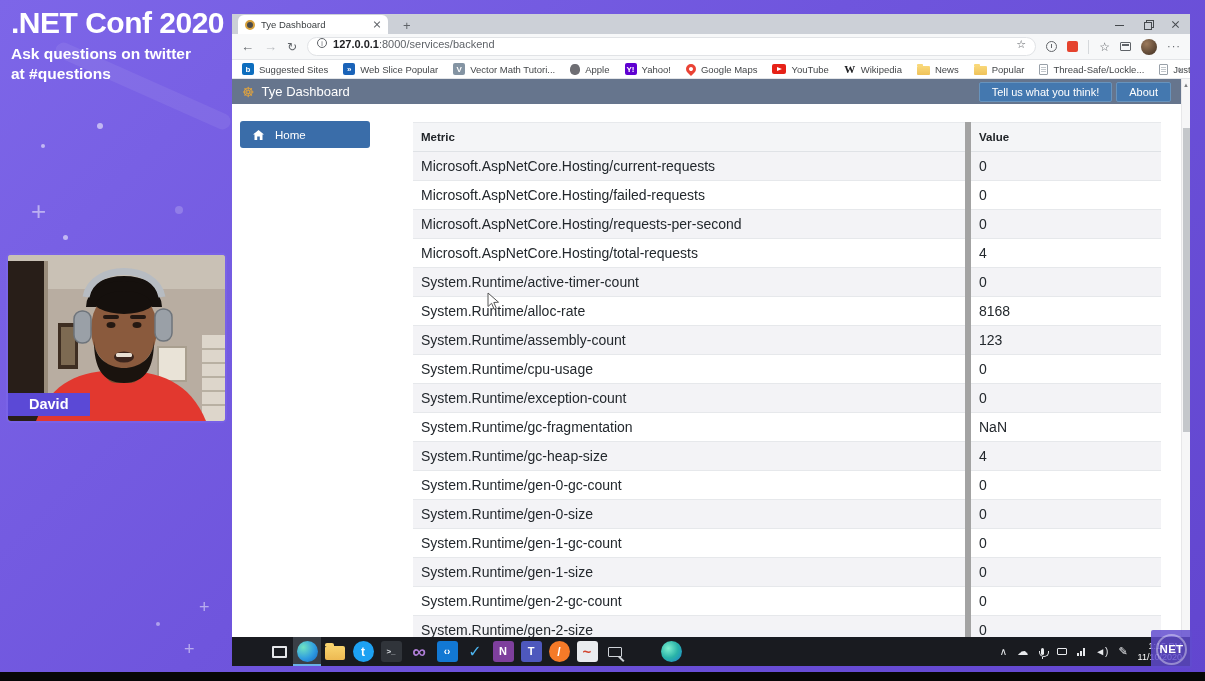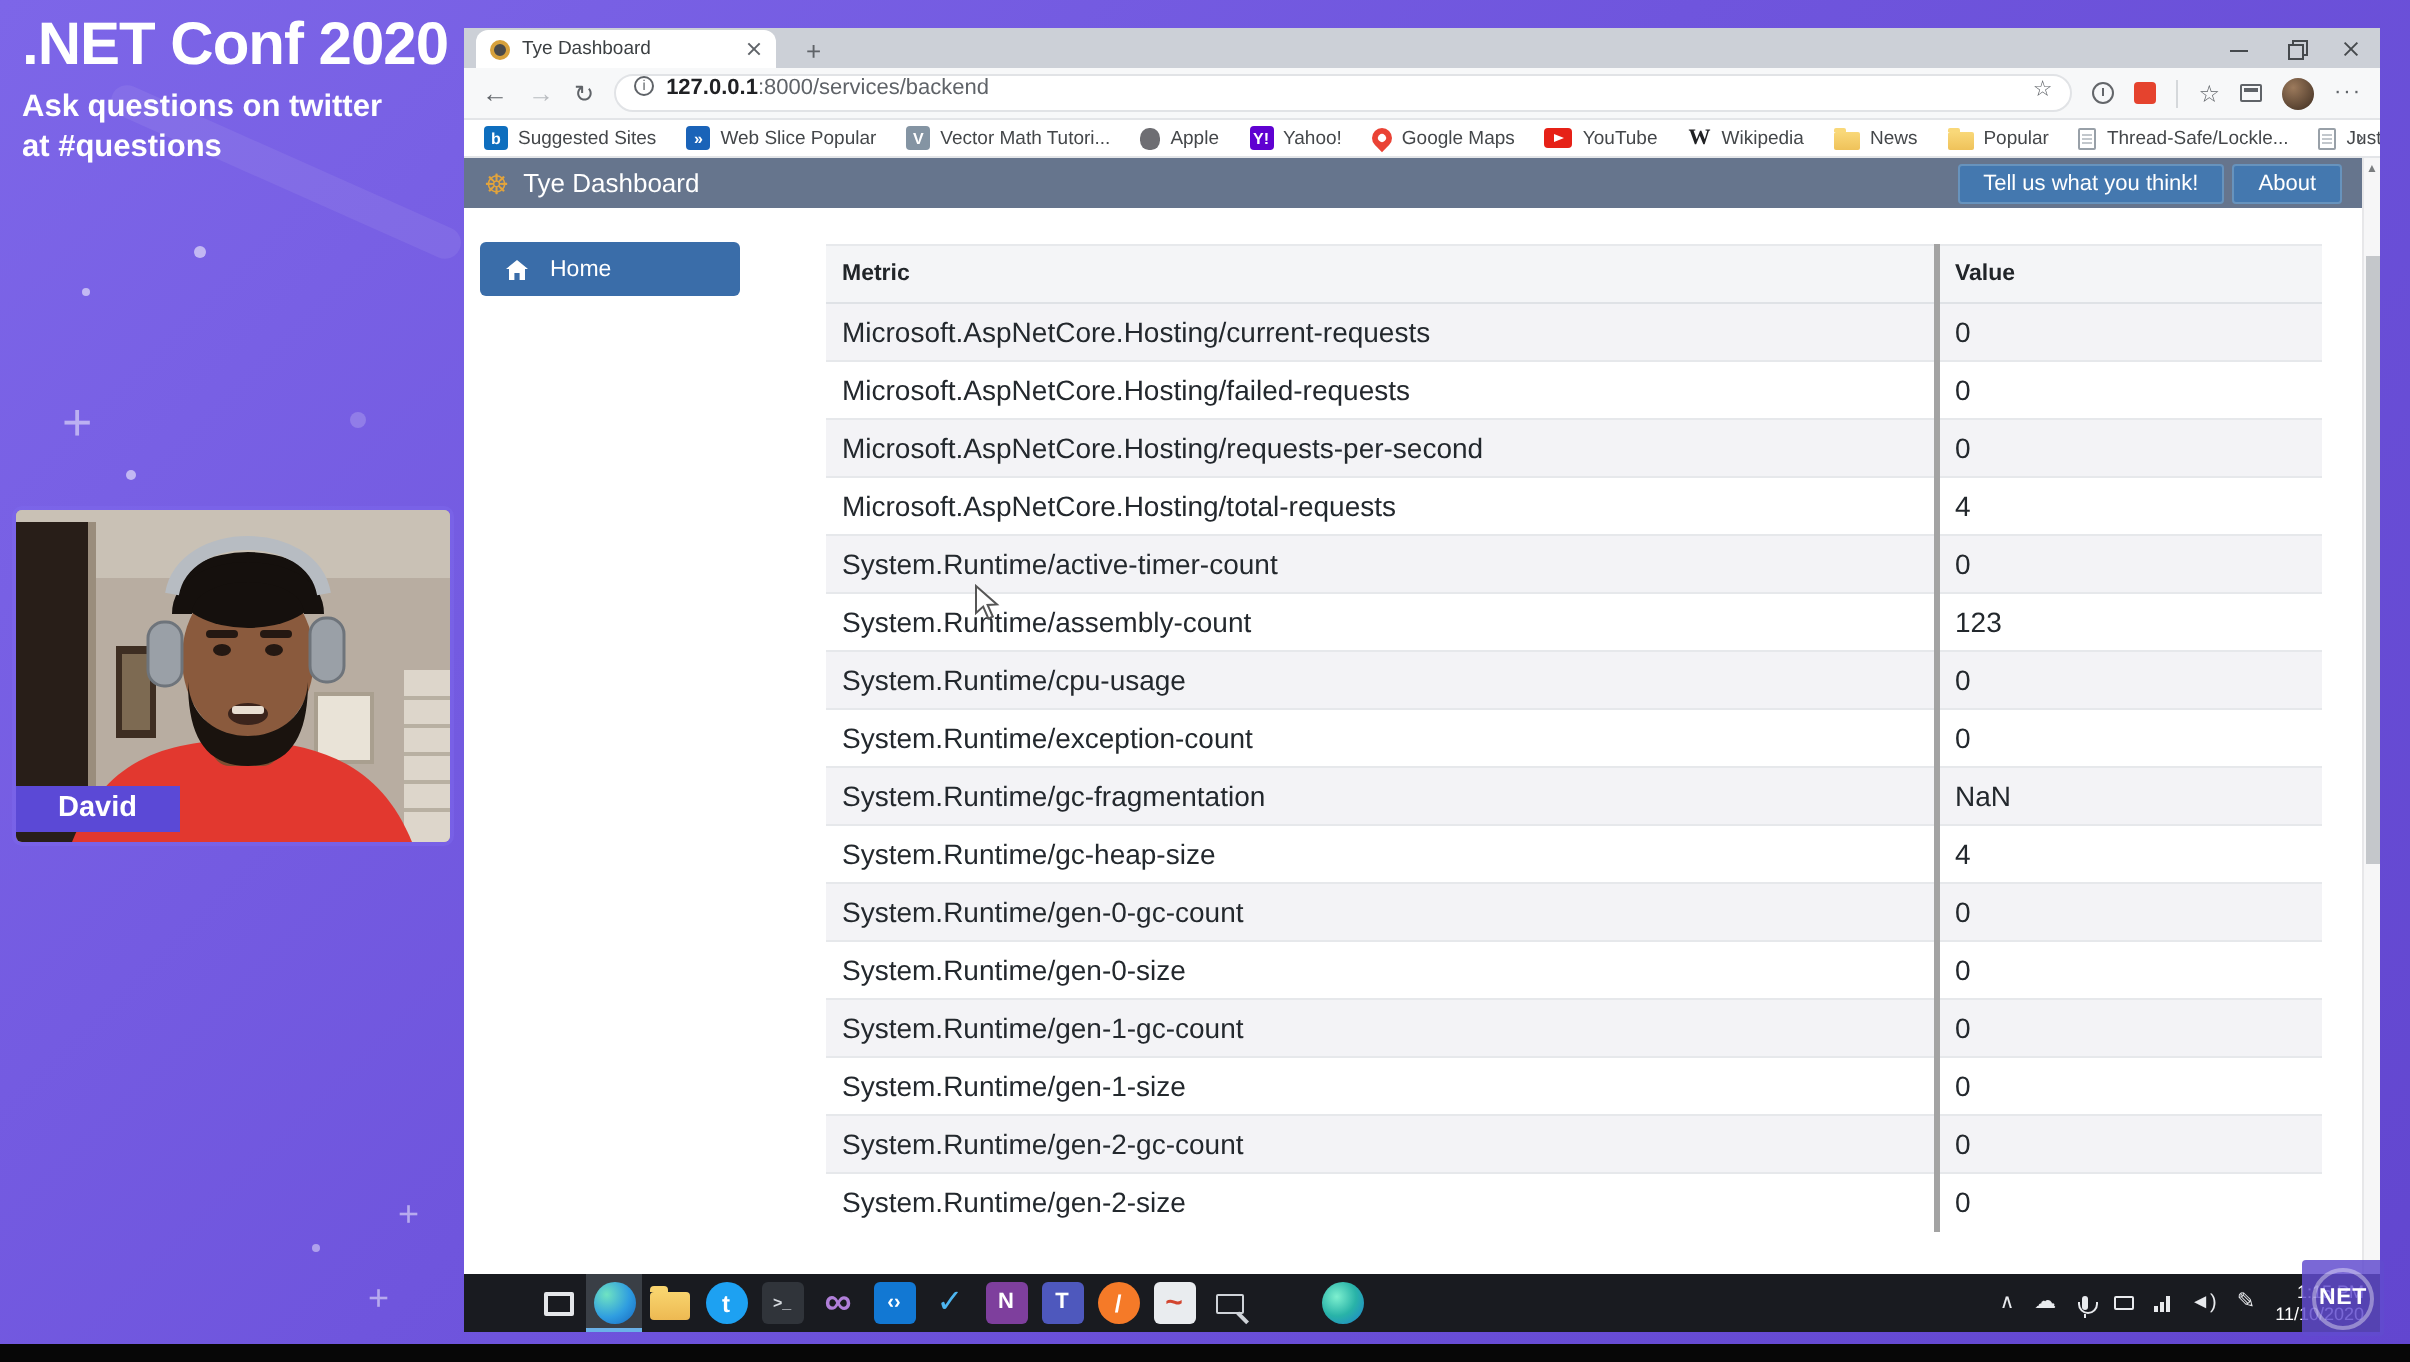--- a/index.html
+++ b/index.html
@@ -93,21 +93,21 @@
   .home-btn{position:absolute;left:8px;top:17px;width:130px;height:27px;background:#3a6da9;
     border-radius:3px;color:#fff;font-size:11.5px;display:flex;align-items:center;gap:11px;padding:0 13px;}
   .main{position:absolute;left:181px;top:25px;right:9px;bottom:0;}
   table.metrics{border-collapse:collapse;table-layout:fixed;width:748px;margin-top:18px;
     border-top:1px solid #e7e9ec;}
   table.metrics th{background:#f4f5f7;text-align:left;font-weight:700;font-size:11.5px;color:#212529;
     height:29px;padding:0 8px;border-bottom:1px solid #dfe2e6;}
   table.metrics td{height:29px;padding:0 8px;font-size:14px;color:#23282d;}
   table.metrics tbody tr:nth-child(odd){background:#f3f3f6;}
   table.metrics tbody tr + tr td{border-top:1px solid #e6e8eb;}
-  table.metrics th:nth-child(2),table.metrics td:nth-child(2){border-left:3px solid #a3a3a3;}
+  table.metrics th:nth-child(2),table.metrics td:nth-child(2){border-left:6px solid #a3a3a3;}
   .scrollbar{position:absolute;right:0;top:0;width:9px;bottom:0;background:#f6f6f7;border-left:1px solid #e7e7e9;}
   .sb-up{position:absolute;top:3px;left:0;right:0;text-align:center;font-size:6px;color:#7a7d80;line-height:1;}
   .sb-thumb{position:absolute;left:1px;top:49px;width:7px;height:304px;background:#c4c7cb;}
   
   .taskbar{position:absolute;left:232px;top:637px;width:958px;height:29px;background:#191b20;
     display:flex;align-items:center;padding-left:5px;}
   .task-btn{width:28px;height:29px;display:flex;align-items:center;justify-content:center;flex:none;}
   .task-btn.active{background:#3a3f46;box-shadow:inset 0 -2px 0 #6ab1e8;}
   .ticon{width:21px;height:21px;border-radius:3px;display:flex;align-items:center;justify-content:center;
     font-size:12px;font-weight:700;color:#fff;line-height:1;}
@@ -331,20 +331,24 @@
               </tr>
               <tr>
                 <td>Microsoft.AspNetCore.Hosting/total-requests</td>
                 <td>4</td>
               </tr>
               <tr>
                 <td>System.Runtime/active-timer-count</td>
                 <td>0</td>
               </tr>
               <tr>
+                <td>System.Runtime/alloc-rate</td>
+                <td>8168</td>
+              </tr>
+              <tr>
                 <td>System.Runtime/assembly-count</td>
                 <td>123</td>
               </tr>
               <tr>
                 <td>System.Runtime/cpu-usage</td>
                 <td>0</td>
               </tr>
               <tr>
                 <td>System.Runtime/exception-count</td>
                 <td>0</td>

